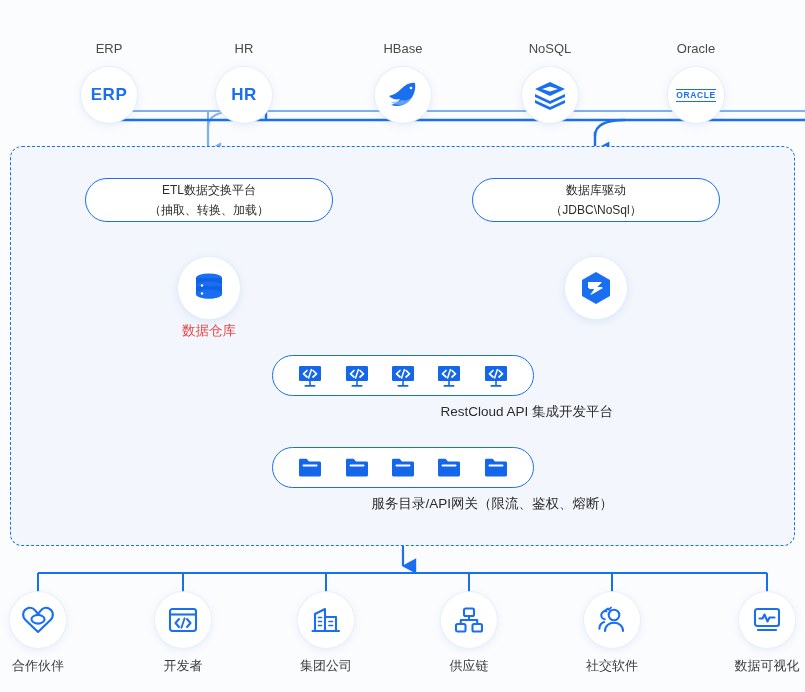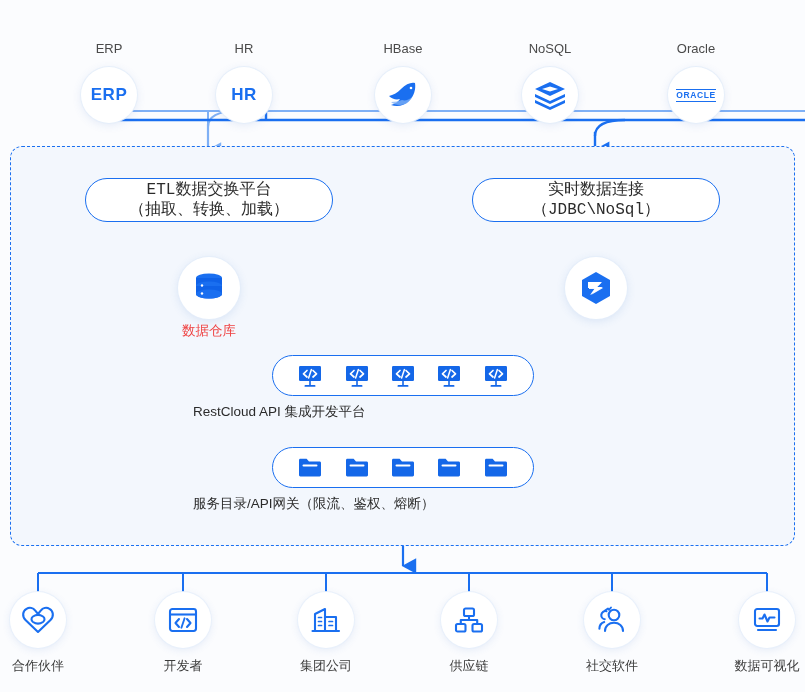--- a/index.html
+++ b/index.html
@@ -31,36 +31,36 @@
     box-sizing:border-box;
     border:1.6px dashed #1a6ff0;border-radius:12px;
     background:#f3f7fd;
   }
 
   
   .pill{
     position:absolute;box-sizing:border-box;
     border:1.4px solid #1a6ff0;border-radius:999px;background:#fff;
     display:flex;flex-direction:column;align-items:center;justify-content:center;
-    font-size:16px;color:#2b2b2b;line-height:20px;font-family:Liberation Mono, monospace;
+    font-size:12px;color:#2b2b2b;line-height:20px;
   }
 
   
   .rnode{position:absolute;width:62px;height:62px;border-radius:50%;background:#fff;
     box-shadow:0 0 0 1px rgba(228,237,250,.9),0 2px 10px rgba(60,110,200,.14);
     display:flex;align-items:center;justify-content:center;}
   .rlabel{position:absolute;width:160px;text-align:center;font-size:13.5px;color:#ef4444;}
 
   
   .strip{
     position:absolute;box-sizing:border-box;
     border:1.4px solid #1a6ff0;border-radius:999px;background:#fff;
     display:flex;align-items:center;justify-content:space-around;
   }
-  .striplabel{position:absolute;width:420px;text-align:left;font-size:13.5px;color:#2b2b2b;}
+  .striplabel{position:absolute;width:420px;text-align:right;font-size:13.5px;color:#2b2b2b;}
 
   
   .cons{position:absolute;width:120px;text-align:center;}
   .cons .bubble{
     width:56px;height:56px;margin:0 auto;border-radius:50%;
     background:#fff;box-shadow:0 0 0 1px rgba(232,240,251,.9),0 2px 9px rgba(60,110,200,.12);
     display:flex;align-items:center;justify-content:center;
   }
   .cons .cap{margin-top:9px;font-size:13px;color:#3c3c3c;}
 </style>
@@ -188,21 +188,21 @@
   </div>
 
   <div id="platform"></div>
 
   <div class="pill" style="left:85px;top:178px;width:248px;height:44px;">
     <span>ETL数据交换平台</span>
     <span>（抽取、转换、加载）</span>
   </div>
 
   <div class="pill" style="left:472px;top:178px;width:248px;height:44px;">
-    <span>实时数据连接</span>
+    <span>数据库驱动</span>
     <span>（JDBC\NoSql）</span>
   </div>
 
   <div class="rnode" style="left:178px;top:257px;">
     <svg width="36" height="36" viewBox="0 0 36 36">
       <ellipse cx="18" cy="8" rx="13" ry="4.6" fill="#1a6ff0"></ellipse>
       <path d="M5,8 L5,16 C5,18.6 10.8,20.6 18,20.6 C25.2,20.6 31,18.6 31,16 L31,8 Z" fill="#0f62e8"></path>
       <ellipse cx="18" cy="16" rx="13" ry="4.6" fill="#1a6ff0"></ellipse>
       <path d="M5,16 L5,24 C5,26.6 10.8,28.6 18,28.6 C25.2,28.6 31,26.6 31,24 L31,16 Z" fill="#0f62e8"></path>
       <ellipse cx="18" cy="24" rx="13" ry="4.6" fill="#1a6ff0"></ellipse>

